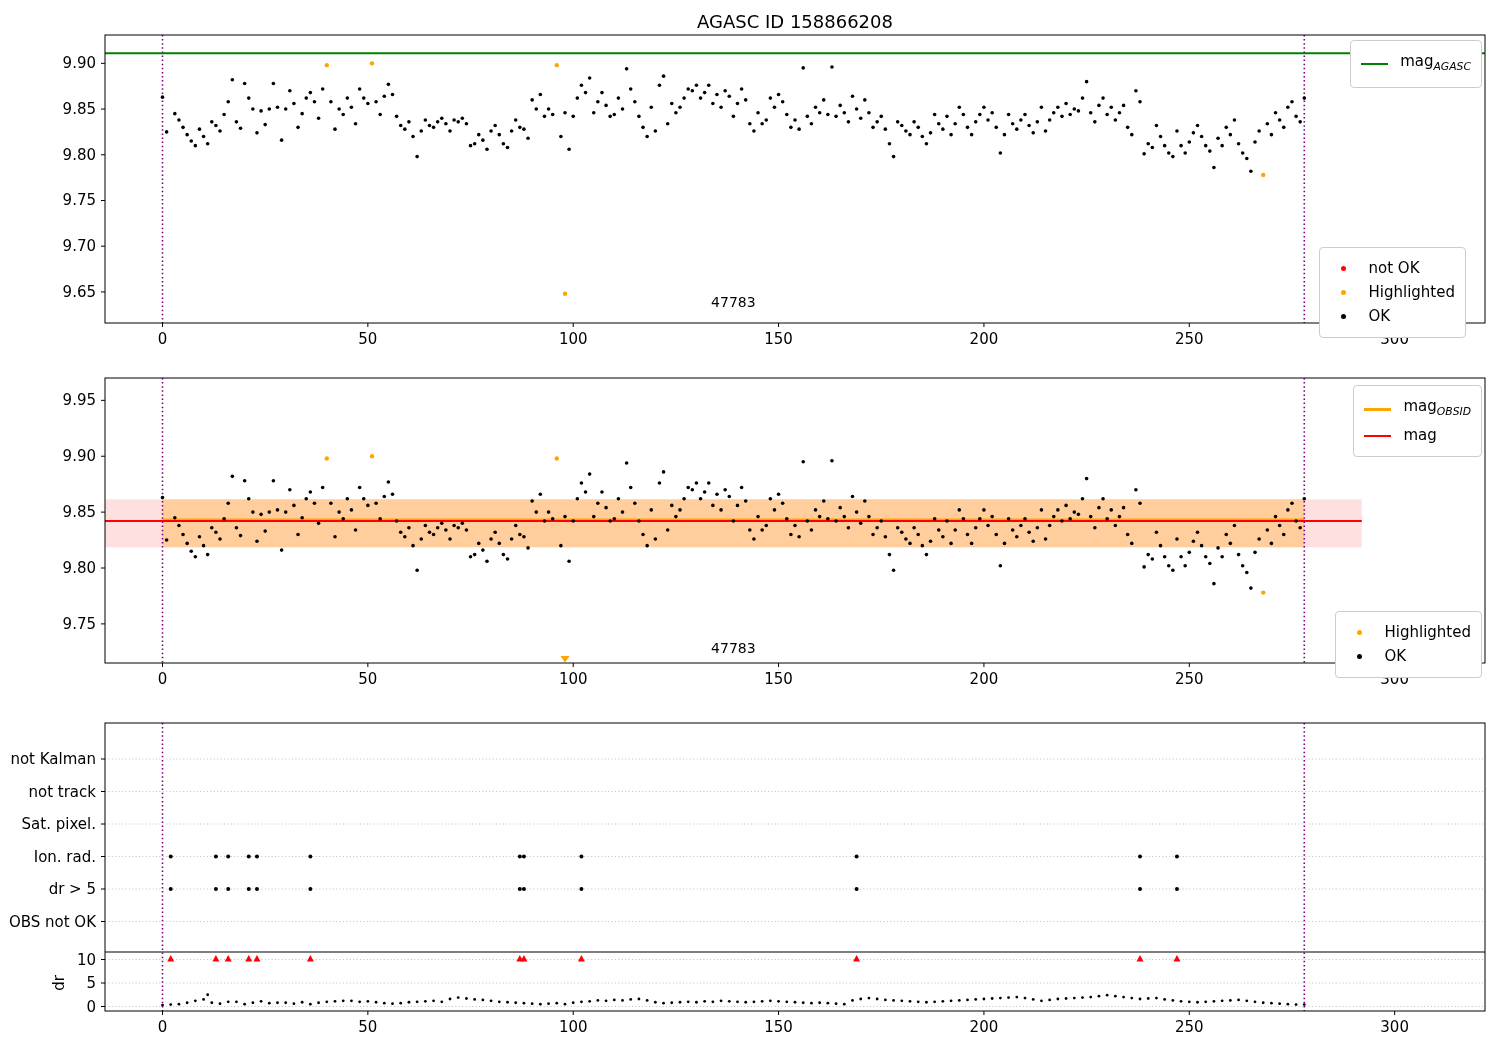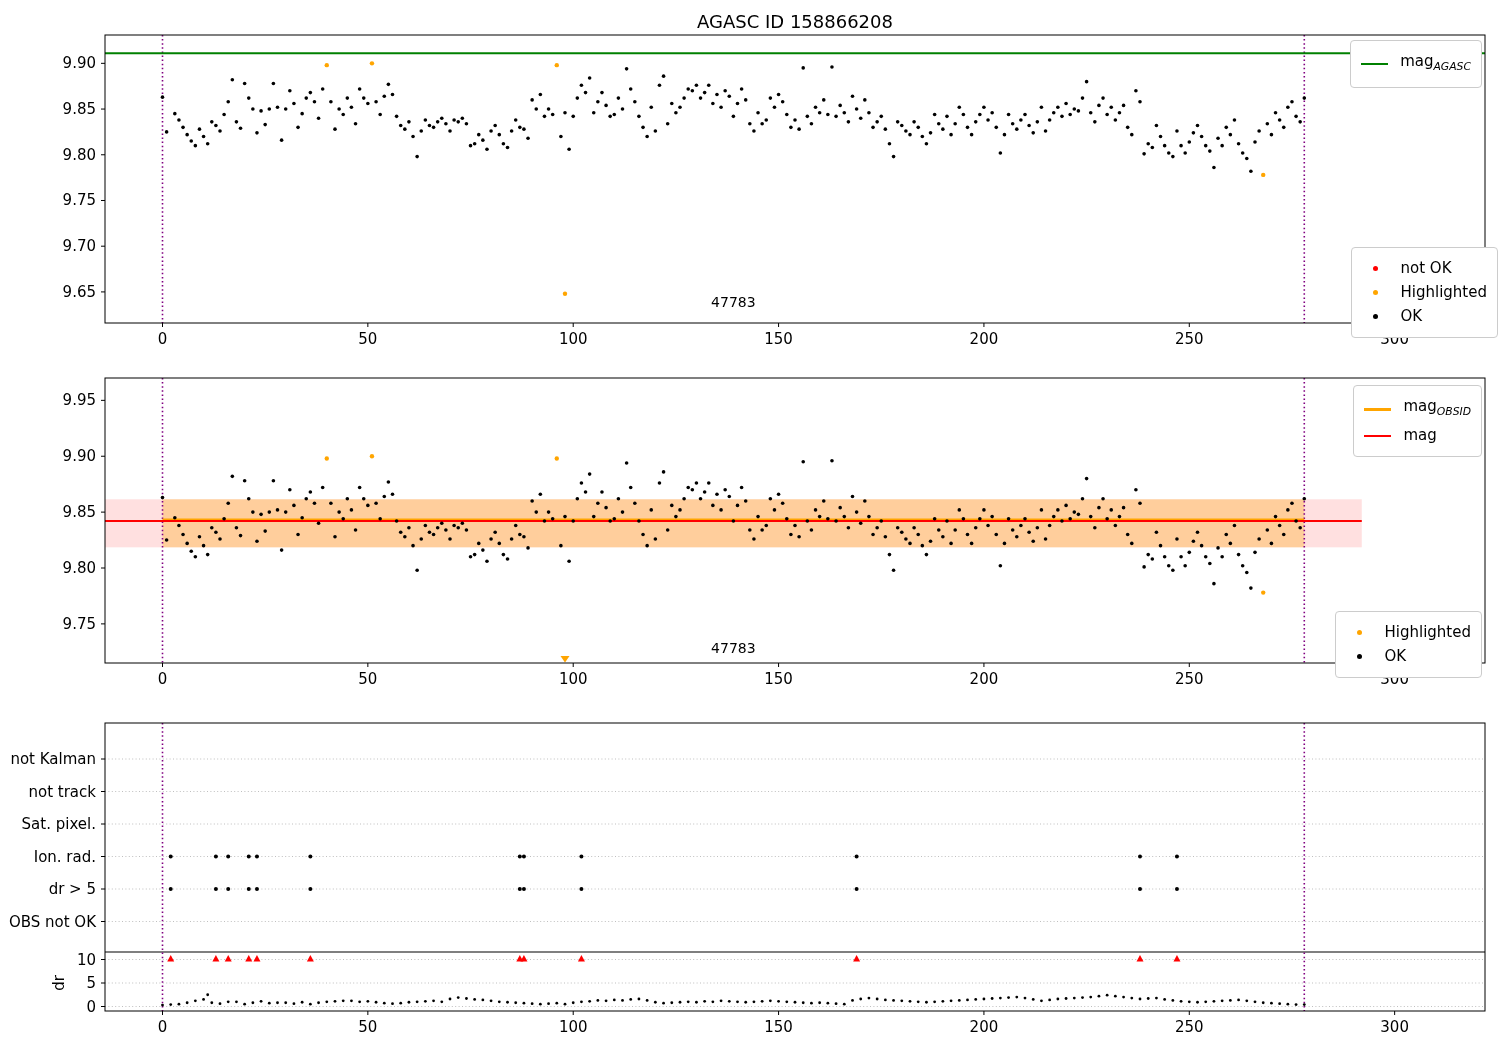--- a/index.html
+++ b/index.html
@@ -5,21 +5,21 @@
   html,body{margin:0;padding:0;background:#fff;}
   .fig{position:relative;width:1500px;height:1050px;background:#ffffff;
        font-family:"DejaVu Sans","Liberation Sans",sans-serif;color:#000;overflow:hidden;}
   svg{position:absolute;left:0;top:0;}
   .title{position:absolute;left:105px;width:1380px;text-align:center;font-size:18px;}
   #title-top{top:11px;}
   #title-mid{top:356px;}
   .legend{position:absolute;background:#ffffff;border:1px solid #cccccc;border-radius:4px;
           padding:10px 10px;display:flex;flex-direction:column;gap:3px;font-size:15px;z-index:3;}
   #legend-top{top:40px;right:18px;}
-  #legend-top-markers{top:247px;right:2px;}
+  #legend-top-markers{top:247px;right:34px;}
   #legend-mid{top:385px;right:18px;justify-content:space-between;}
   #legend-mid-markers{top:611px;right:18px;}
   .lrow{display:flex;align-items:center;gap:12px;white-space:nowrap;line-height:21px;}
   .sw-line{display:inline-block;width:27px;flex:0 0 27px;}
   .sw-dotbox{display:inline-flex;width:27px;flex:0 0 27px;justify-content:center;}
   .dot{width:5px;height:5px;border-radius:50%;display:inline-block;}
   .lbl sub{font-style:italic;font-size:0.72em;}
 </style>
 </head>
 <body>

